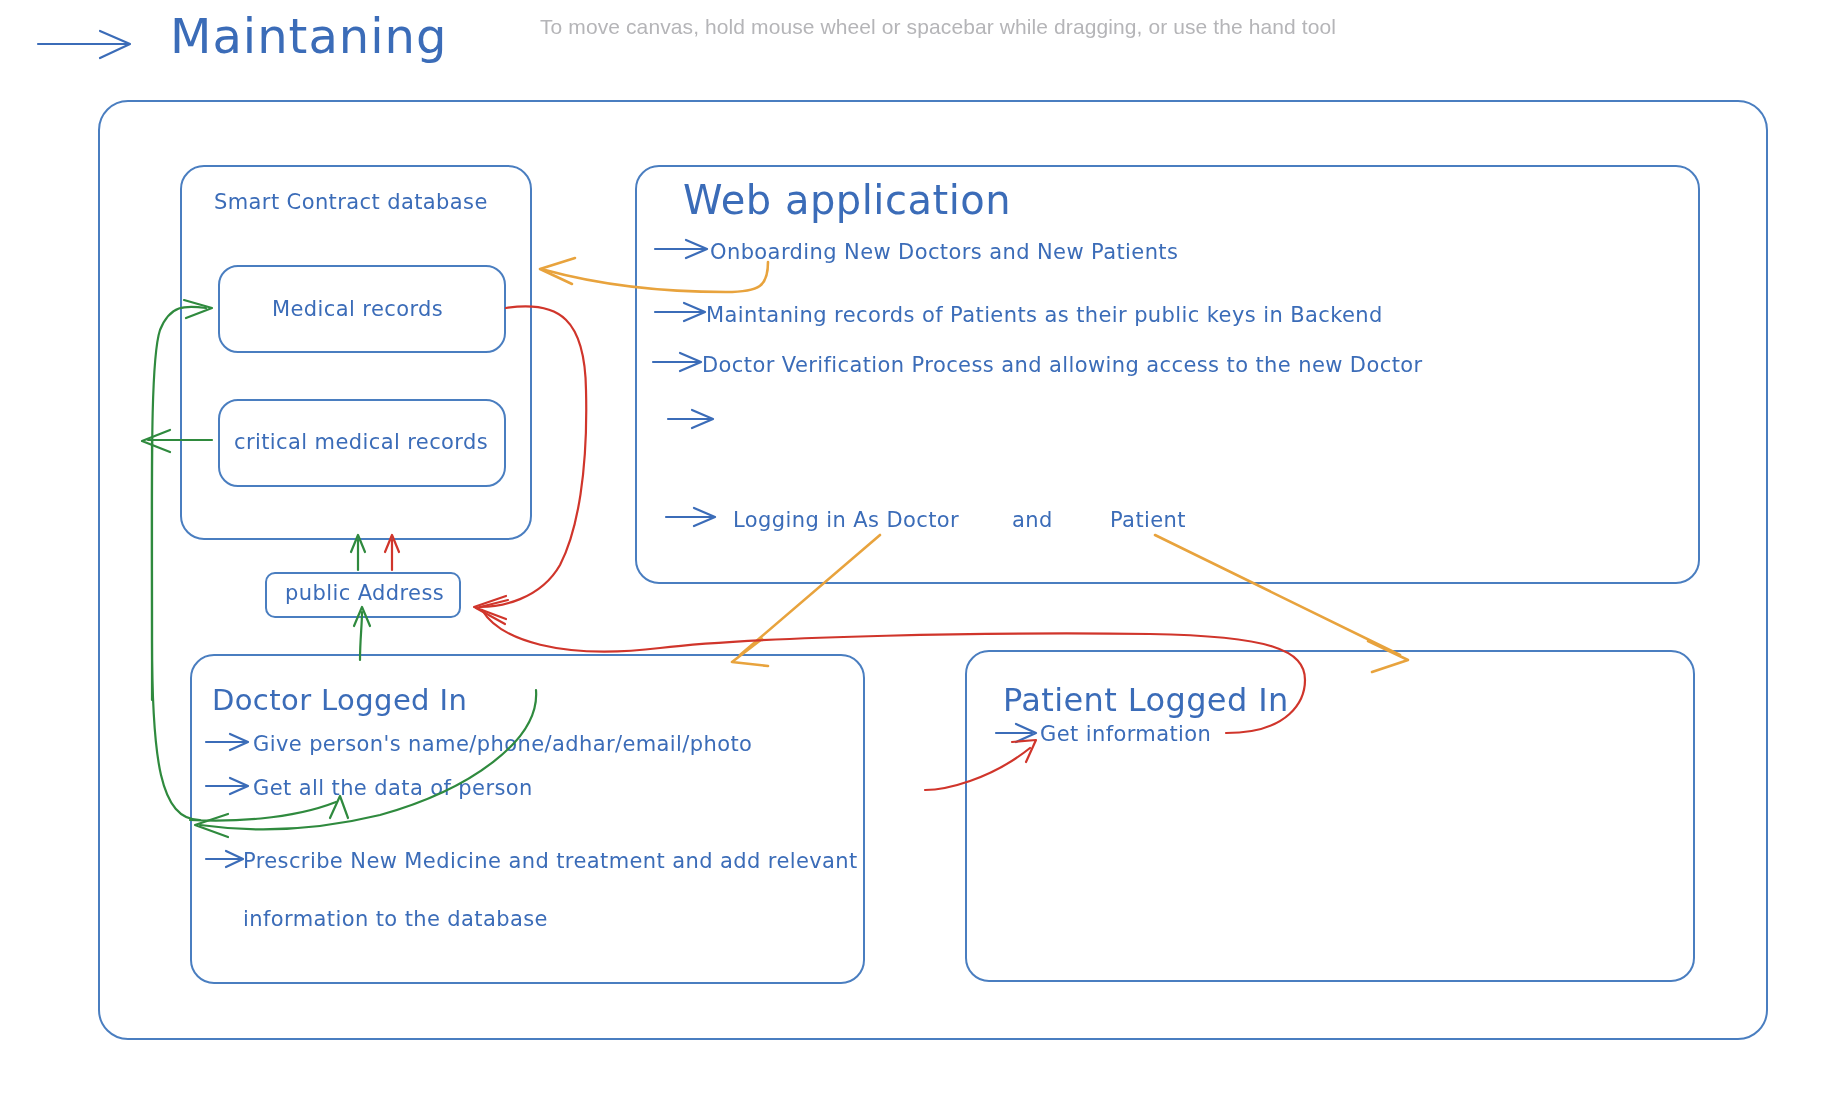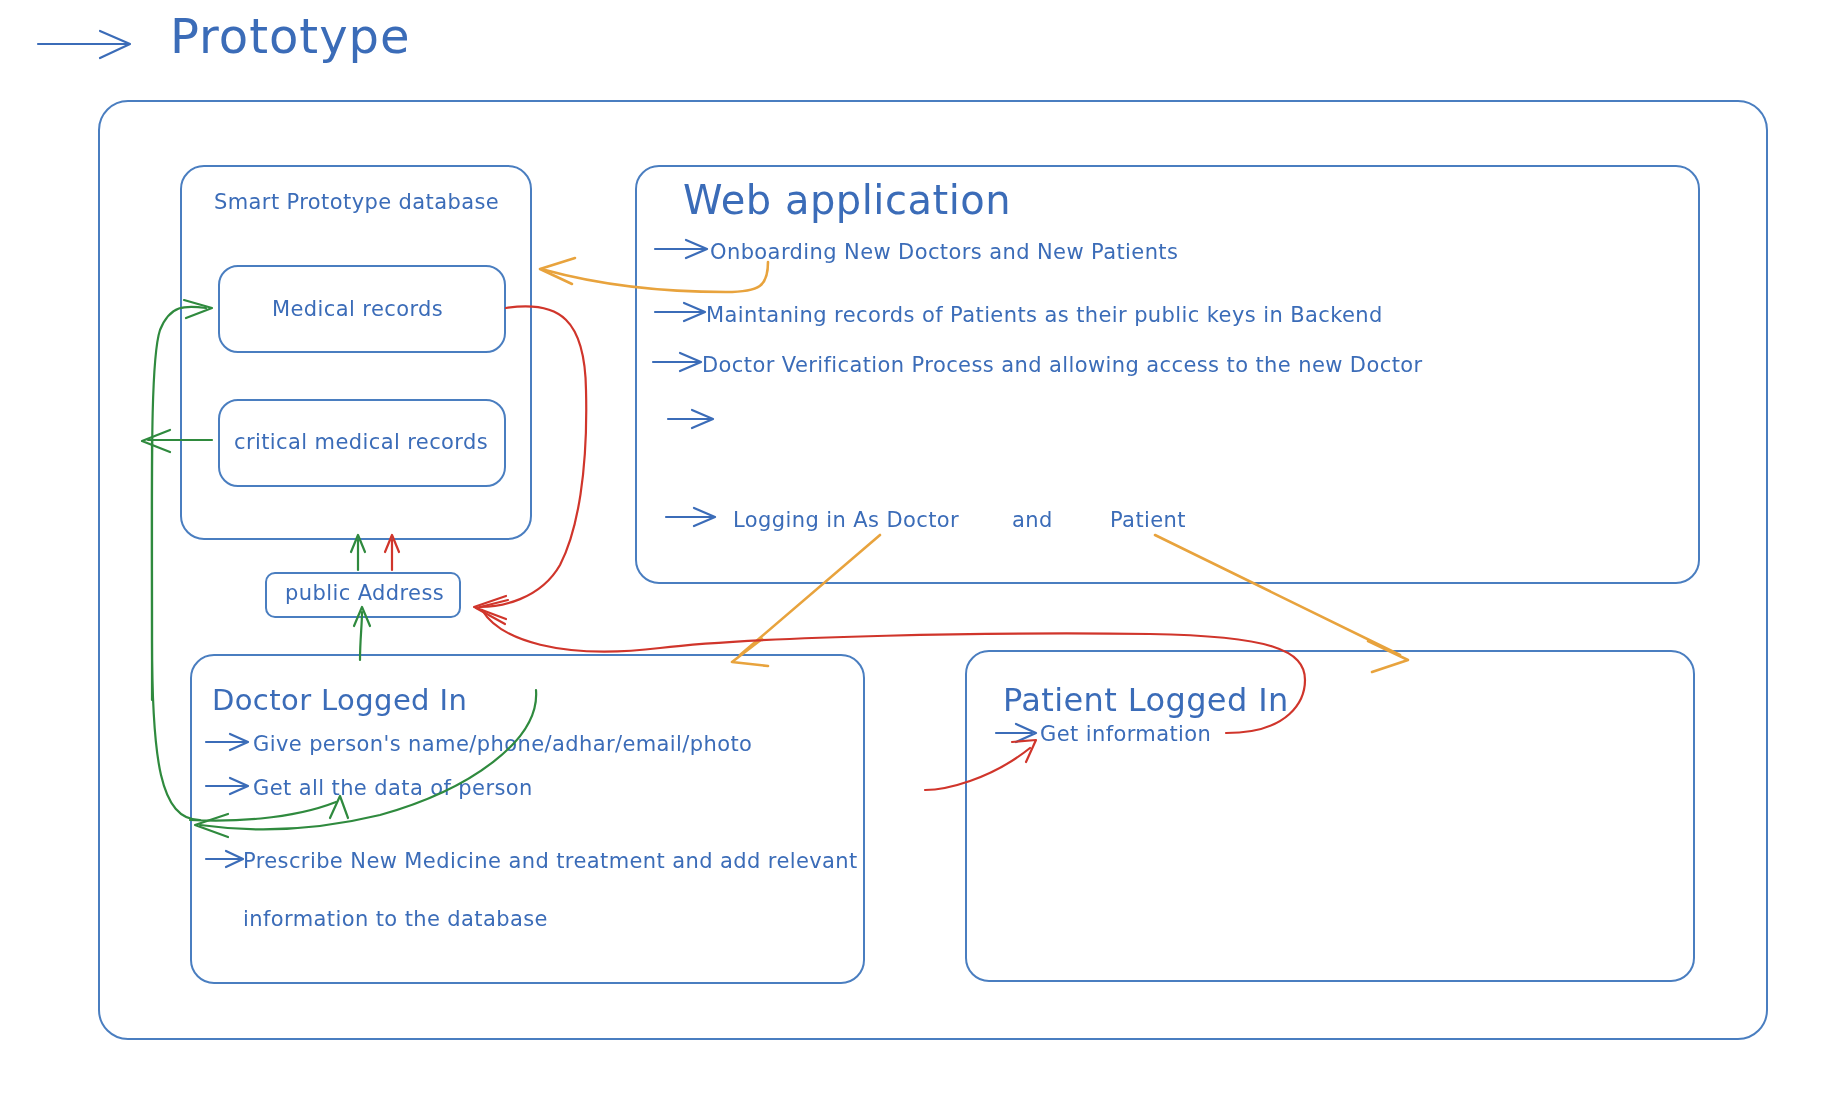--- a/index.html
+++ b/index.html
@@ -94,33 +94,34 @@
   .stroke-blue{stroke:#3b6cb8;fill:none;stroke-width:2.2;stroke-linecap:round;stroke-linejoin:round;}
   .stroke-green{stroke:#2f8a3e;fill:none;stroke-width:2.2;stroke-linecap:round;stroke-linejoin:round;}
   .stroke-red{stroke:#d0352b;fill:none;stroke-width:2.2;stroke-linecap:round;stroke-linejoin:round;}
   .stroke-orange{stroke:#e8a33d;fill:none;stroke-width:2.6;stroke-linecap:round;stroke-linejoin:round;}
 </style>
 </head>
 <body>
 
 <div id="canvas-root">
 
+  <div class="hint">To move canvas, hold mouse wheel or spacebar while dragging, or use the hand tool</div>
 
   <svg class="overlay">
     <g>
       <path class="stroke-blue" d="M38,44 L128,44"></path>
       <path class="stroke-blue" d="M100,31 L130,44 L100,58"></path>
     </g>
   </svg>
-  <div class="title-proto">Prototype</div>
+  <div class="title-proto">Maintaning</div>
 
   <div class="sk-box" id="outer-frame"></div>
 
   <div class="sk-box" id="smart-contract-box"></div>
-  <div class="hand abs t-smart">Smart Prototype database</div>
+  <div class="hand abs t-smart">Smart Contract database</div>
 
   <div class="sk-box" id="medical-records-box"></div>
   <div class="hand abs t-medical">Medical records</div>
 
   <div class="sk-box" id="critical-records-box"></div>
   <div class="hand abs t-critical">critical medical records</div>
 
   <div class="sk-box r10" id="public-address-box"></div>
   <div class="hand it abs t-pubaddr">public Address</div>
 

